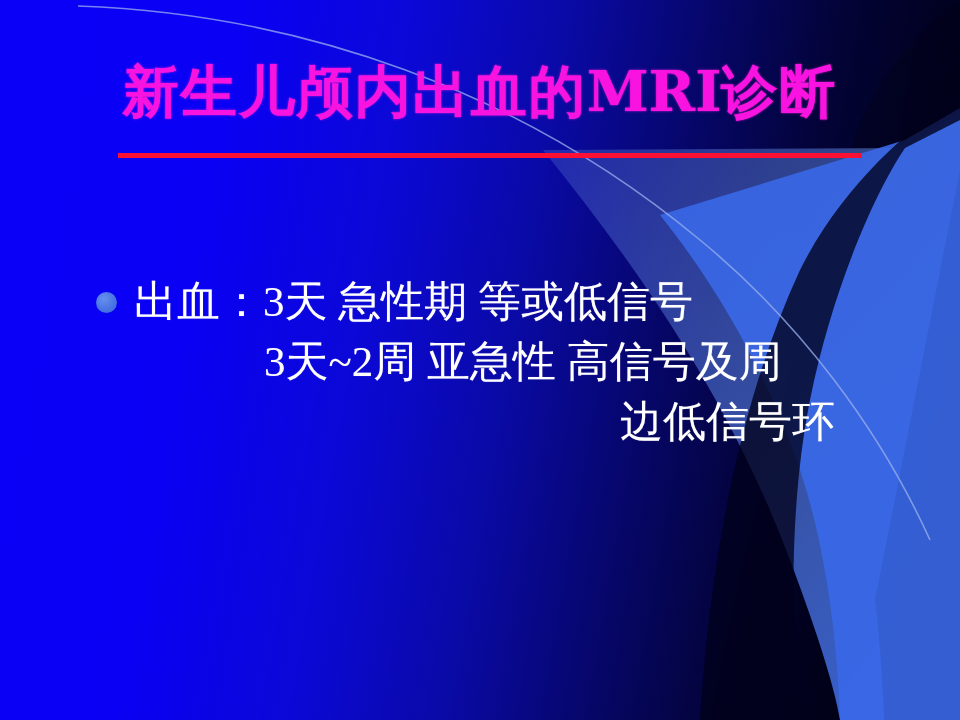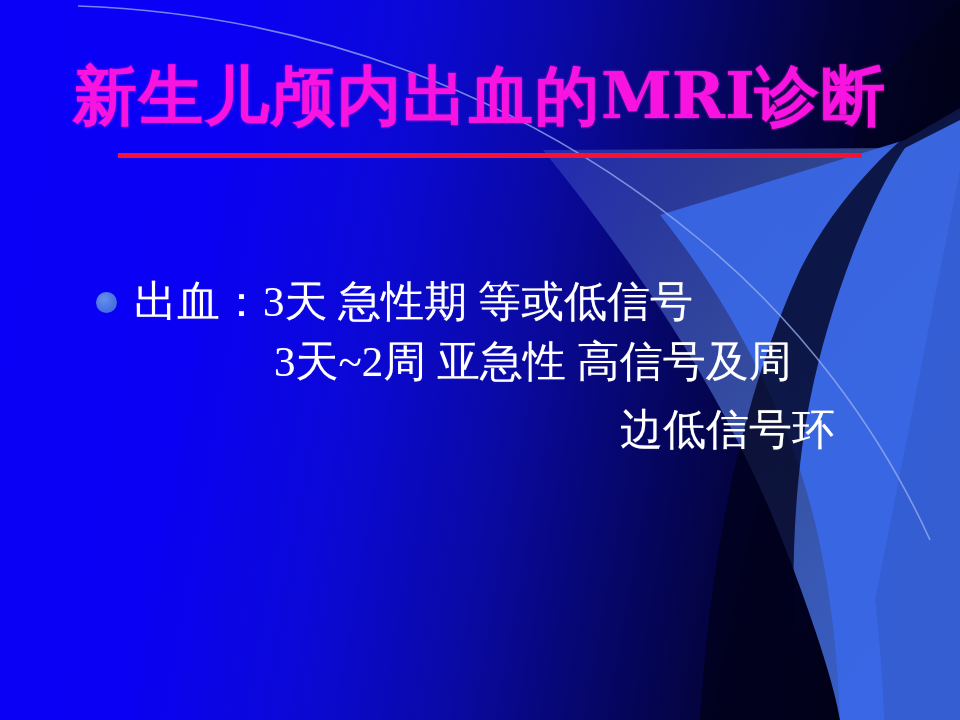--- a/index.html
+++ b/index.html
@@ -37,21 +37,21 @@
     left: 0;
     top: 62px;
     width: 960px;
     text-align: center;
   }
   .slide-title {
     display: inline-block;
     margin: 0;
     font-family: "DejaVu Serif", "Liberation Serif", serif;
     font-weight: bold;
-    font-size: 64px;
+    font-size: 56px;
     line-height: 1.05;
     letter-spacing: 2px;
     color: #F913E0;
     white-space: nowrap;
     text-shadow:
        0 0 1px #F913E0,
        0 0 3px rgba(255, 40, 220, 0.55);
   }
   .slide-title .latin {
     font-family: "DejaVu Serif", "Liberation Serif", serif;
@@ -93,22 +93,22 @@
     position: absolute;
     left: 80px;
     top: 20px;
     width: 21px;
     height: 21px;
     border-radius: 50%;
     background: radial-gradient(circle at 38% 33%, #6E9CEC 0%, #4F7FE2 55%, #3A6BD6 100%);
     opacity: 0.92;
   }
   .l1 .txt { left: 118px; }
-  .l2 .txt { left: 258px; }
-  .l3 .txt { left: 604px; margin-top: 8px; }
+  .l2 .txt { left: 248px; }
+  .l3 .txt { left: 604px; }
   .l4 .txt { left: 258px; }
   .l5 .txt { left: 528px; }
 </style>
 </head>
 <body>
 
 <div id="slide">
 
   <svg id="bg-art" viewBox="0 0 960 720" preserveAspectRatio="none">
     <defs>

